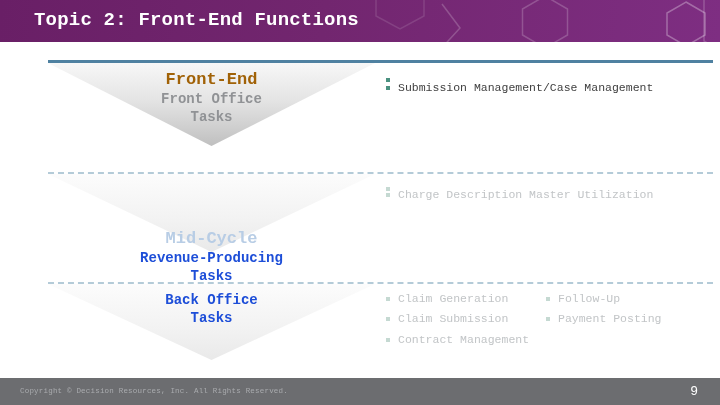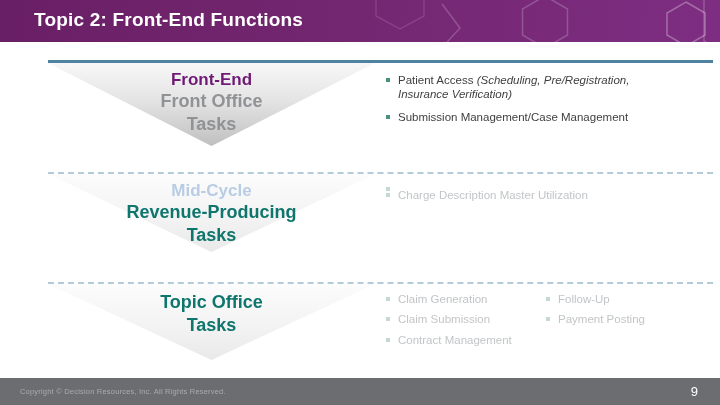--- a/index.html
+++ b/index.html
@@ -1,17 +1,17 @@
 <!DOCTYPE html>
 <html><head>
 <meta charset="utf-8">
 <style>
   html,body{margin:0;padding:0;background:#ffffff;}
   .slide{position:relative;width:720px;height:405px;background:#ffffff;overflow:hidden;
-         font-family:Liberation Sans, sans-serif;}
+         font-family:Liberation Mono, monospace;}
 
   
   .header{position:absolute;top:0;left:0;width:720px;height:42px;
           background:linear-gradient(96deg,#691f66 0%,#72266f 45%,#7e2e82 100%);}
   .header h1{position:absolute;left:34px;top:9px;margin:0;font-size:19px;font-weight:bold;
              color:#ffffff;letter-spacing:.2px;white-space:nowrap;}
   .hexes{position:absolute;top:0;right:0;width:400px;height:42px;overflow:hidden;}
 
   
   .section{position:absolute;left:48px;width:665px;}
@@ -22,25 +22,25 @@
   .chevron-wrap{position:absolute;left:0;top:0;width:327px;}
   #sec0 .chevron-wrap{height:83px;}
   #sec1 .chevron-wrap{height:78px;}
   #sec2 .chevron-wrap{height:76px;}
   .chevron{position:absolute;left:0;top:0;width:100%;height:100%;
            clip-path:polygon(0 0,100% 0,50% 100%);}
   .active .chevron{background:linear-gradient(180deg,#f7f7f7 0%,#e4e4e4 45%,#cccccc 82%,#bfbfbf 100%);}
   .faded  .chevron{background:linear-gradient(180deg,#fcfcfc 0%,#f2f2f2 60%,#e9e9e9 100%);}
   .chevron-text{position:absolute;left:0;top:7px;width:100%;text-align:center;}
   .chev-title{font-size:17px;font-weight:bold;line-height:1.15;}
-  .active .chev-title{color:#701a75;}
-  .faded  .chev-title{color:#b8cde5;}
-  .chev-sub{font-size:18px;font-weight:bold;line-height:1.3;white-space:pre-line;}
+  .active .chev-title{color:#a16207;}
+  .faded  .chev-title{color:#b8cde5;margin-top:48px;}
+  .chev-sub{font-size:14px;font-weight:bold;line-height:1.3;white-space:pre-line;}
   .active .chev-sub{color:#909295;}
-  .faded  .chev-sub{color:#0f766e;}
+  .faded  .chev-sub{color:#1d4ed8;}
 
   
   ul.bullets{position:absolute;margin:0;padding:0;list-style:none;top:0;}
   #sec0 ul.bullets{left:337px;width:292px;padding-top:10px;}
   #sec1 ul.bullets{left:337px;width:320px;padding-top:8px;}
   #sec2 ul.bullets.col-a{left:337px;width:152px;padding-top:8px;}
   #sec2 ul.bullets.col-b{left:497px;width:170px;padding-top:8px;}
   ul.bullets li{position:relative;padding-left:13px;font-size:11.5px;line-height:1.25;}
   #sec0 ul.bullets li{margin-bottom:8px;}
   #sec1 ul.bullets li,#sec2 ul.bullets li{margin-bottom:6px;}
@@ -79,21 +79,21 @@
     <section id="sec0" class="section active">
       <div class="chevron-wrap">
         <div class="chevron"></div>
         <div class="chevron-text">
           <div class="chev-title">Front-End</div>
           <div class="chev-sub">Front Office
 Tasks</div>
         </div>
       </div>
       <ul class="bullets">
-          <li><span class="marker"></span><span class="btext">Patient Access <i>(Scheduling, Pre/Registration, Insurance Verification)</i></span></li>
+          <li><span class="marker"></span></li>
           <li><span class="marker"></span><span class="btext">Submission Management/Case Management</span></li>
         </ul>
     </section>
 
     <section id="sec1" class="section faded">
       <div class="chevron-wrap">
         <div class="chevron"></div>
         <div class="chevron-text">
           <div class="chev-title">Mid-Cycle</div>
           <div class="chev-sub">Revenue-Producing
@@ -103,21 +103,21 @@
       <ul class="bullets">
           <li><span class="marker"></span></li>
           <li><span class="marker"></span><span class="btext">Charge Description Master Utilization</span></li>
         </ul>
     </section>
 
     <section id="sec2" class="section faded">
       <div class="chevron-wrap">
         <div class="chevron"></div>
         <div class="chevron-text">
-          <div class="chev-sub">Topic Office
+          <div class="chev-sub">Back Office
 Tasks</div>
         </div>
       </div>
       <ul class="bullets col-b">
           <li><span class="marker"></span><span class="btext">Follow-Up</span></li>
           <li><span class="marker"></span><span class="btext">Payment Posting</span></li>
         </ul>
       <ul class="bullets col-a">
           <li><span class="marker"></span><span class="btext">Claim Generation</span></li>
           <li><span class="marker"></span><span class="btext">Claim Submission</span></li>

